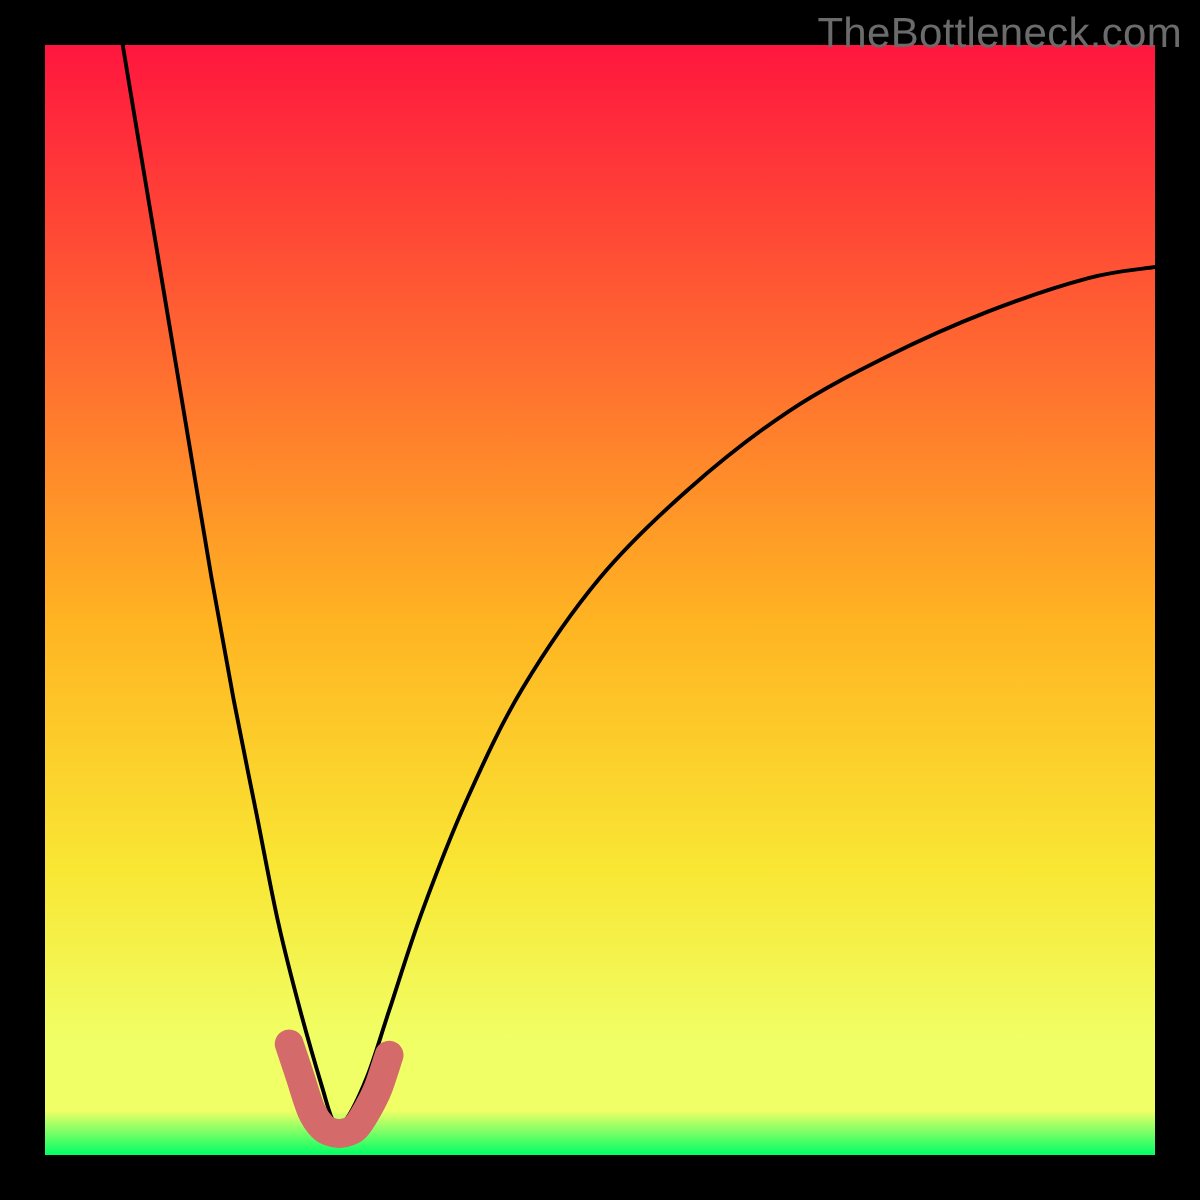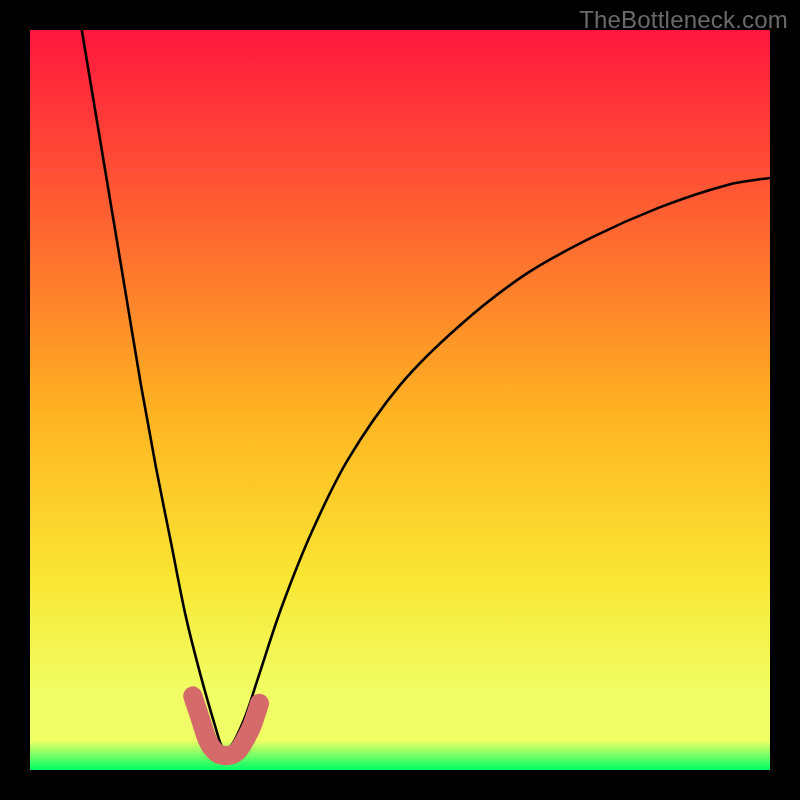--- a/index.html
+++ b/index.html
@@ -15,21 +15,21 @@
     position: relative;
     width: 800px;
     height: 800px;
     background: #000;
   }
   .watermark {
     position: absolute;
     top: 6px;
     right: 12px;
     color: #6b6b6b;
-    font-size: 24px;
+    font-size: 28px;
     letter-spacing: 0.2px;
     z-index: 5;
   }
   svg.plot {
     position: absolute;
     left: 30px;
     top: 30px;
     width: 740px;
     height: 740px;
   }

